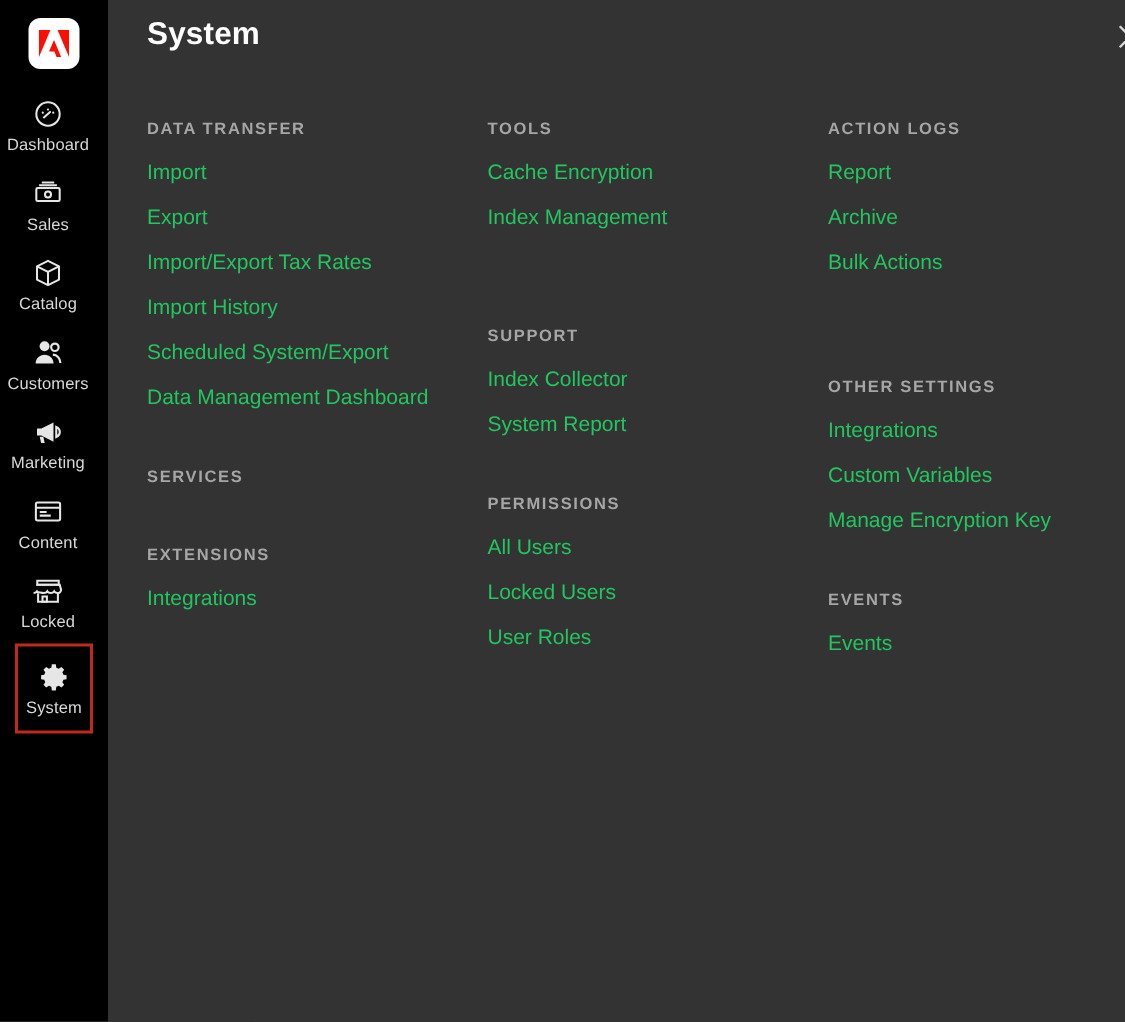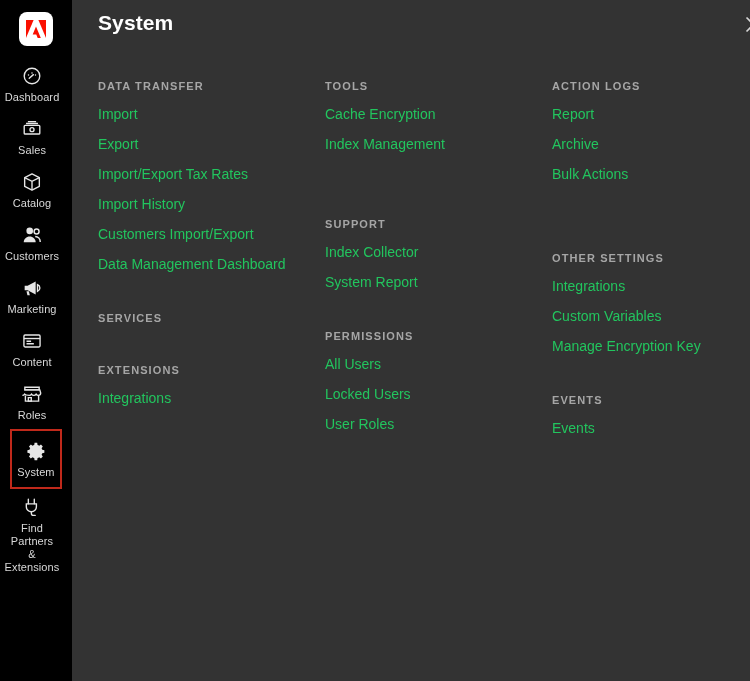--- a/index.html
+++ b/index.html
@@ -195,41 +195,30 @@
         </a>
         <a class="nav-item">
           <span class="nav-icon">
             <svg width="22" height="22" viewBox="0 0 24 24" fill="none" stroke="#e6e6e6" stroke-width="1.5">
               <path d="M3.5 7.5h17l1 3.5c0 1.5-1.2 2.5-2.6 2.5-1 0-1.9-.5-2.4-1.3-.5.8-1.4 1.3-2.5 1.3s-2-.5-2.5-1.3c-.5.8-1.4 1.3-2.5 1.3S4.6 13 4 12.2c-.5.8-1.4 1.3-2.5 1.3"></path>
               <path d="M4.8 13.6v6.2h14.4v-6.2"></path>
               <path d="M4.2 4.6h15.6v2.9H4.2z"></path>
               <path d="M8 16h3.2v3.8H8z"></path>
             </svg>
           </span>
-          <span class="nav-label">Roles</span>
+          <span class="nav-label">Locked</span>
         </a>
         <a class="nav-item selected">
           <span class="nav-icon">
             <svg width="21" height="21" viewBox="0 0 24 24" fill="#e6e6e6">
               <path d="M12 8.2A3.8 3.8 0 1 0 12 15.8 3.8 3.8 0 0 0 12 8.2zm0 5.9a2.1 2.1 0 1 1 0-4.2 2.1 2.1 0 0 1 0 4.2z"></path>
               <path d="M21 13.5v-3l-2.4-.4a6.9 6.9 0 0 0-.8-1.9l1.4-2-2.1-2.1-2 1.4a6.9 6.9 0 0 0-1.9-.8L12.8 2h-3l-.4 2.7a6.9 6.9 0 0 0-1.9.8l-2-1.4L3.4 6.2l1.4 2a6.9 6.9 0 0 0-.8 1.9L1.6 10.5v3l2.4.4c.2.7.5 1.3.8 1.9l-1.4 2 2.1 2.1 2-1.4c.6.4 1.2.6 1.9.8l.4 2.7h3l.4-2.7c.7-.2 1.3-.4 1.9-.8l2 1.4 2.1-2.1-1.4-2c.4-.6.6-1.2.8-1.9z"></path>
             </svg>
           </span>
           <span class="nav-label">System</span>
-        </a>
-        <a class="nav-item">
-          <span class="nav-icon">
-            <svg width="22" height="22" viewBox="0 0 24 24" fill="none" stroke="#e6e6e6" stroke-width="1.5">
-              <path d="M8 3.5v5M14.5 3.5v5" stroke-linecap="round"></path>
-              <path d="M5.8 8.6h11v3.1a5.5 5.5 0 0 1-5.5 5.5 5.5 5.5 0 0 1-5.5-5.5z"></path>
-              <path d="M11.3 17.2v1.6a2.4 2.4 0 0 0 2.4 2.4h1.8" stroke-linecap="round"></path>
-            </svg>
-          </span>
-          <span class="nav-label">Find Partners
-&amp; Extensions</span>
         </a>
       </div>
   </nav>
 
   <section class="panel">
     <div class="panel-header">
       <div class="panel-title">System</div>
       <button class="close-btn">
         <svg width="17" height="17" viewBox="0 0 17 17">
           <line x1="1.5" y1="1.5" x2="15.5" y2="15.5" stroke="#d6d6d6" stroke-width="1.6"></line>
@@ -238,21 +227,21 @@
       </button>
     </div>
     <div class="columns" id="menu-columns">
         <div class="col">
           <div class="group">
             <div class="group-title">DATA TRANSFER</div>
             <a class="group-link">Import</a>
             <a class="group-link">Export</a>
             <a class="group-link">Import/Export Tax Rates</a>
             <a class="group-link">Import History</a>
-            <a class="group-link">Customers Import/Export</a>
+            <a class="group-link">Scheduled System/Export</a>
             <a class="group-link">Data Management Dashboard</a>
           </div>
           <div style="height: 26px;"></div>
           <div class="group">
             <div class="group-title">SERVICES</div>
           </div>
           <div style="height: 26px;"></div>
           <div class="group">
             <div class="group-title">EXTENSIONS</div>
             <a class="group-link">Integrations</a>

